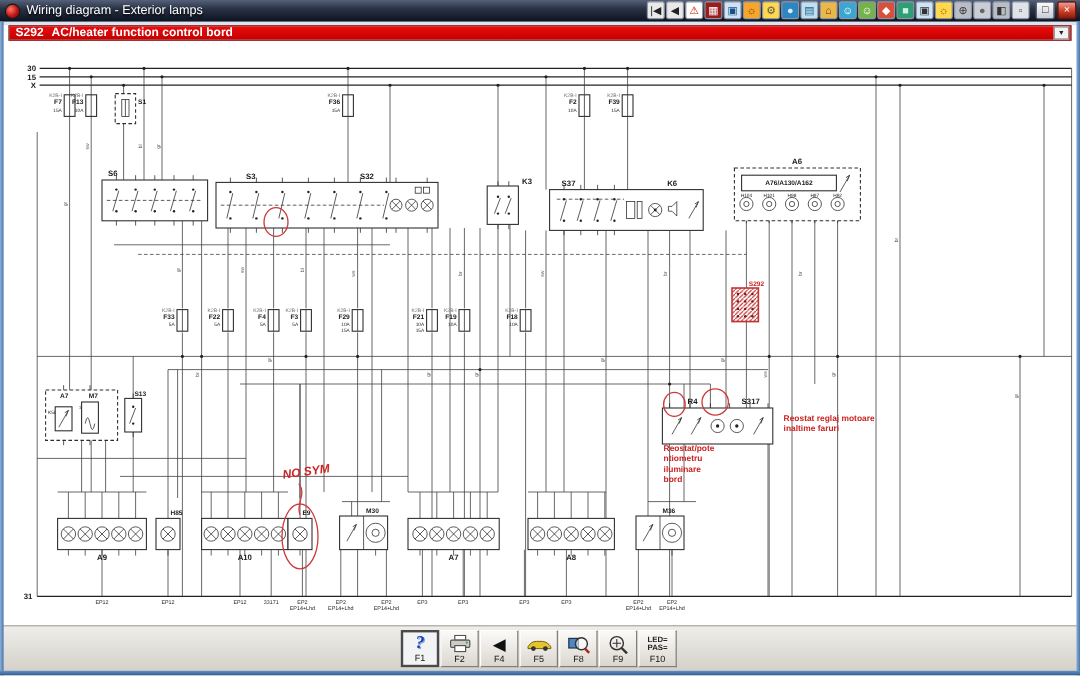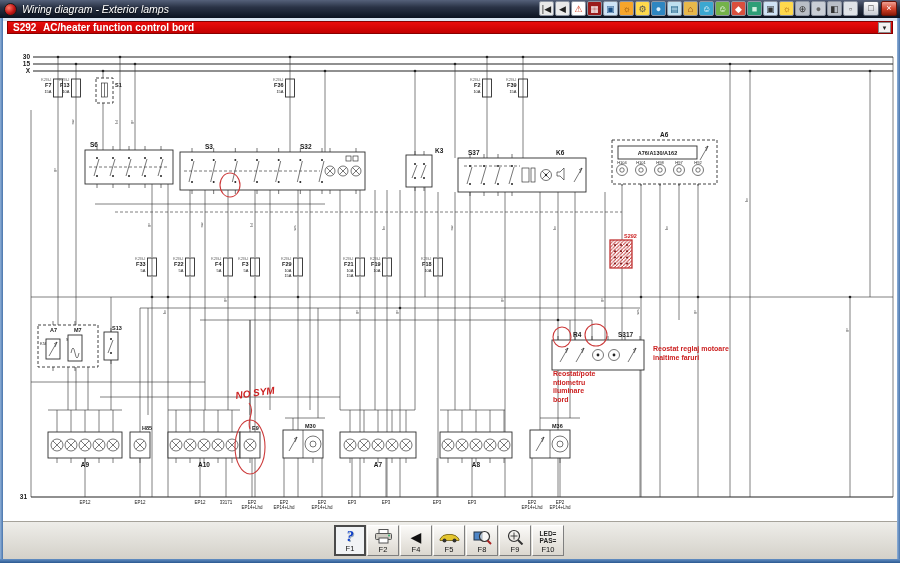--- a/index.html
+++ b/index.html
@@ -5,21 +5,21 @@
   html,body{margin:0;padding:0}
   body{width:900px;height:563px;position:relative;overflow:hidden;background:#fff;
        font-family:"Liberation Sans",sans-serif;}
   
   .titlebar{position:absolute;top:0;left:0;right:0;height:18px;z-index:6;
     background:linear-gradient(#55617a 0%,#2a3346 40%,#0b1220 100%);
     display:flex;align-items:center;color:#fff;font-size:10.5px;}
   .appicon{width:11px;height:11px;border-radius:50%;flex:0 0 auto;
     background:radial-gradient(circle at 35% 35%,#ff7a66,#c01414 55%,#5a0808);
     border:1px solid #1a1a1a;margin:0 5px 0 4px;}
-  .title-text{text-shadow:0 1px 2px #000;white-space:nowrap;font-style:italic;}
+  .title-text{text-shadow:0 1px 2px #000;white-space:nowrap;}
   .tb-icons{position:absolute;right:42px;top:1px;display:flex;gap:1px;}
   .tb-icons .ic{width:15px;height:15px;font-size:9px;line-height:14px;text-align:center;
     border:1px solid #8d95a3;border-radius:2px;box-sizing:border-box;overflow:hidden;cursor:pointer;}
   .winbtns{position:absolute;right:3px;top:1px;display:flex;gap:2px;}
   .winbtn{width:16px;height:15px;font-size:9px;line-height:13px;text-align:center;border-radius:2px;
     border:1px solid #5a6474;background:linear-gradient(#fdfdfd,#c8ccd4);color:#333;box-sizing:border-box;cursor:pointer;}
   .winbtn.close{background:linear-gradient(#f0a092,#d04028 55%,#8a1a0a);color:#fff;border-color:#6a1408;}
   .gapstrip{position:absolute;top:18px;left:0;right:0;height:3px;background:#dbe5f2;z-index:5;}
   .banner{position:absolute;top:21px;left:7px;right:7px;height:13px;z-index:6;box-sizing:border-box;
     background:linear-gradient(#ea0c0c,#c40000);border:1px solid #870000;color:#fff;

